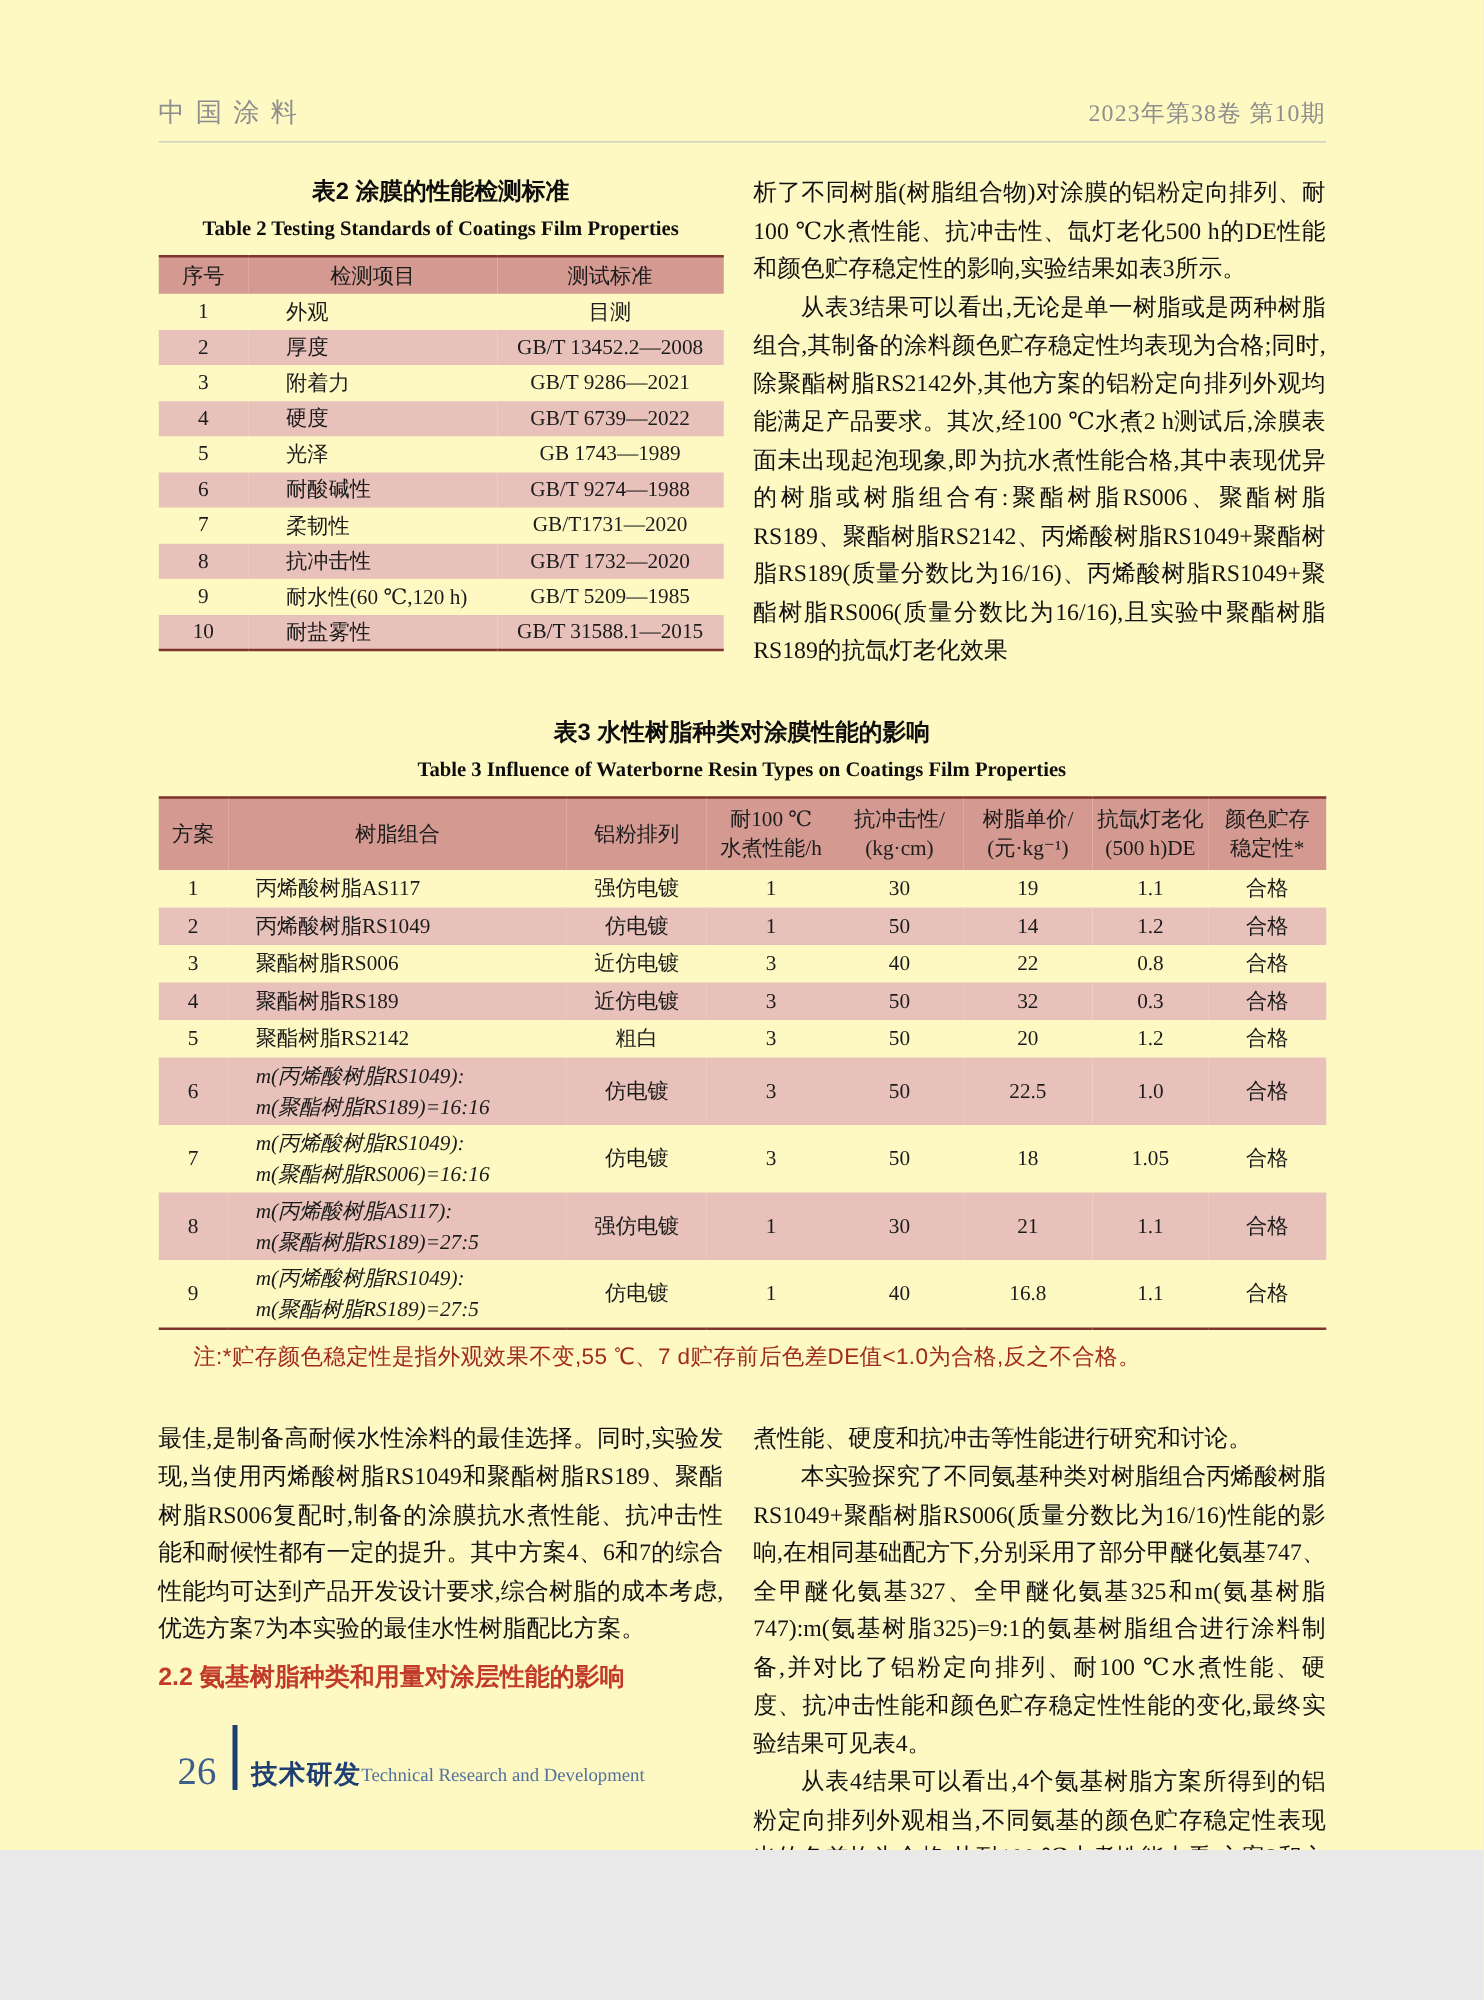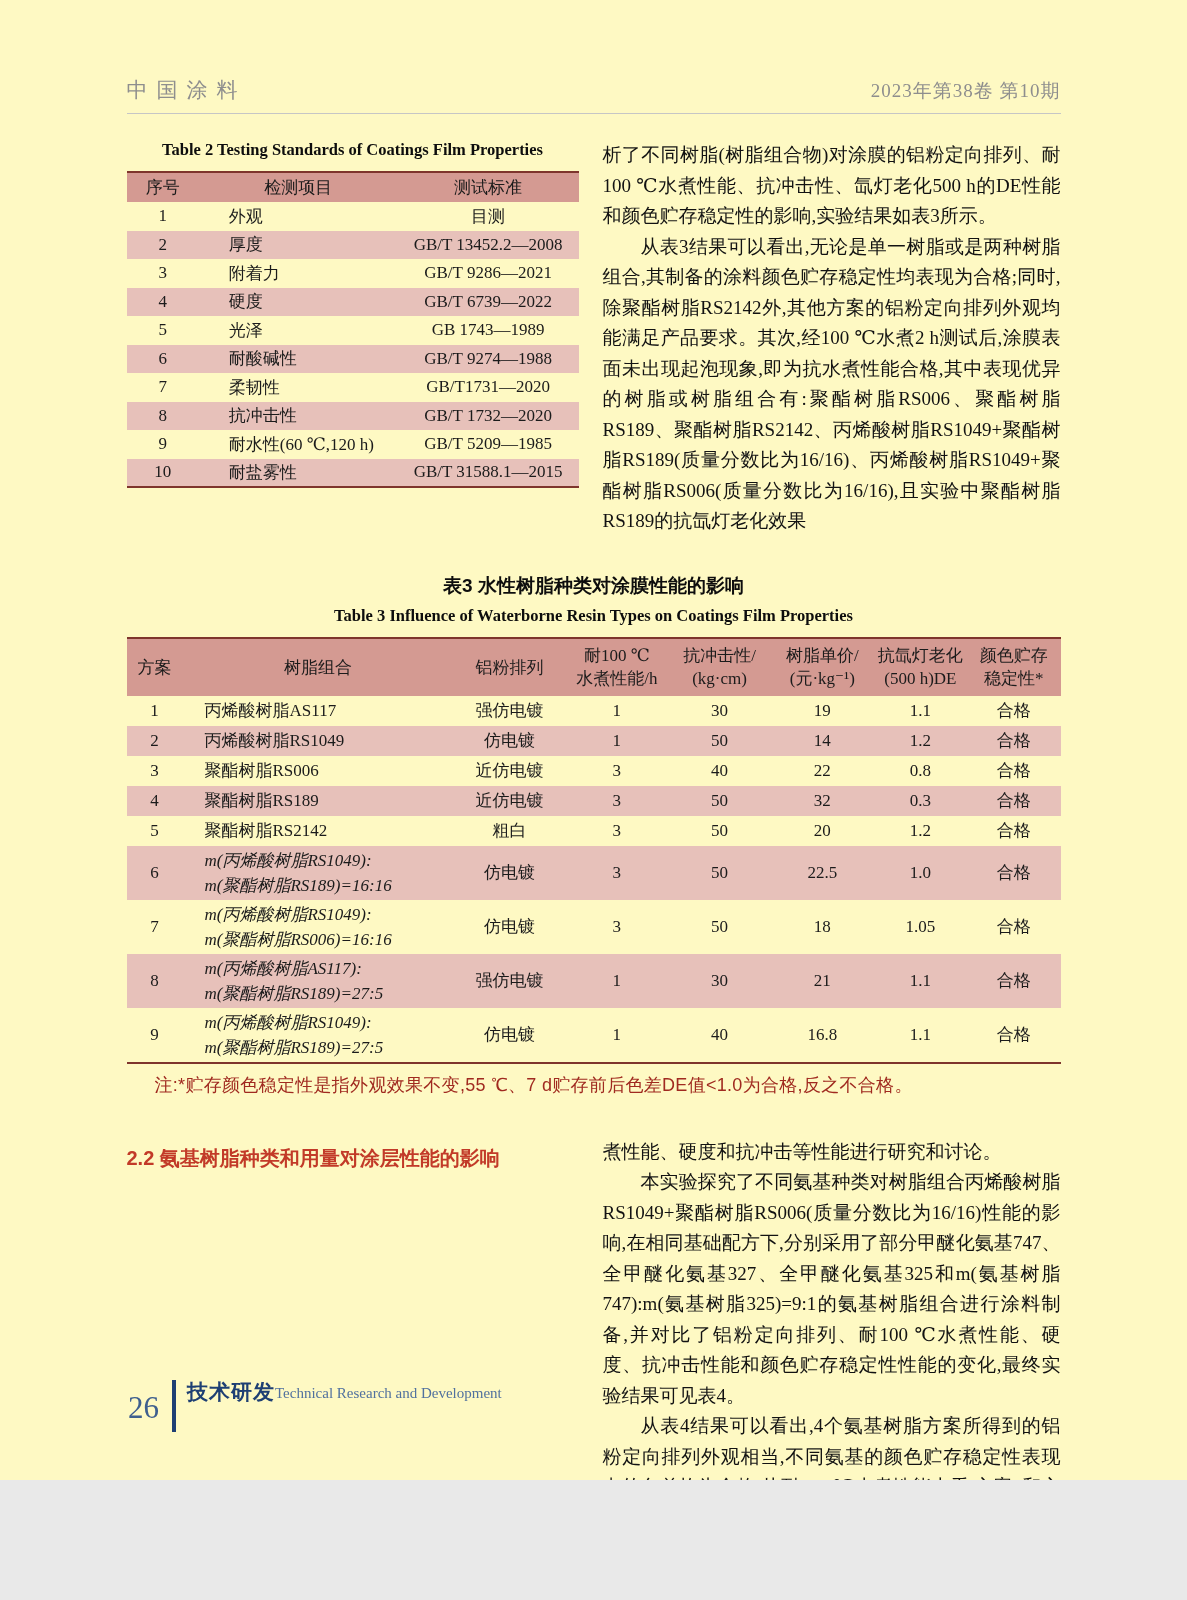--- a/index.html
+++ b/index.html
@@ -67,22 +67,22 @@
   .t3 td.combo { text-align: left; padding-left: 22px; white-space: pre-line; font-style: italic; }
   .t3 td.combo.plain { font-style: normal; }
   .t3 tbody tr:nth-child(even) { background: #e7c1ba; }
   .t3-note {
     color: #a02a20; font-size: 18px; margin-top: 9px; padding-left: 28px;
     font-family: "Liberation Sans", sans-serif; letter-spacing: 0.3px;
   }
 
   
   .page-footer {
-    position: absolute; left: 128px; bottom: 48px;
-    display: flex; align-items: flex-start; margin-top: 20px;
+    position: absolute; left: 142px; bottom: 48px;
+    display: flex; align-items: flex-end; margin-top: 20px;
   }
   .page-number { font-size: 31px; color: #3e5f8e; margin-right: 13px; line-height: 1; padding-top: 12px; }
   .footer-divider { width: 4px; height: 52px; background: #1e3f73; margin-right: 11px; }
   .footer-text { display: flex; flex-direction: row; justify-content: center; }
   .footer-section-zh {
     font-size: 21px; font-weight: bold; color: #1e3f73; line-height: 24px;
     font-family: "Liberation Sans", sans-serif; letter-spacing: 1px;
   }
   .footer-section-en { font-size: 15px; color: #51719e; margin-top: 5px; }
 </style>
@@ -92,20 +92,21 @@
 <div class="page">
   <div class="container">
 
     <div class="page-header">
       <span class="journal-name">中国涂料</span>
       <span class="issue-info">2023年第38卷   第10期</span>
     </div>
 
     <div class="two-col top">
       <div class="col-l">
+        <div class="tbl-title-zh">表2   涂膜的性能检测标准</div>
         <div class="tbl-title-en">Table 2   Testing Standards of Coatings Film Properties</div>
         <table class="t2">
           <colgroup>
               <col style="width:16%">
               <col style="width:44%">
               <col style="width:40%">
             </colgroup>
           <thead>
             <tr>
               <th>序号</th>
@@ -299,20 +300,21 @@
               <td>1.1</td>
               <td>合格</td>
             </tr>
         </tbody>
       </table>
       <div class="t3-note">注:*贮存颜色稳定性是指外观效果不变,55 ℃、7 d贮存前后色差DE值&lt;1.0为合格,反之不合格。</div>
     </div>
 
     <div class="two-col bottom">
       <div class="col-l">
+        <p class="para">最佳,是制备高耐候水性涂料的最佳选择。同时,实验发现,当使用丙烯酸树脂RS1049和聚酯树脂RS189、聚酯树脂RS006复配时,制备的涂膜抗水煮性能、抗冲击性能和耐候性都有一定的提升。其中方案4、6和7的综合性能均可达到产品开发设计要求,综合树脂的成本考虑,优选方案7为本实验的最佳水性树脂配比方案。</p>
         <div class="sec-heading">2.2   氨基树脂种类和用量对涂层性能的影响</div>
       </div>
       <div class="col-r">
         <p class="para">煮性能、硬度和抗冲击等性能进行研究和讨论。</p>
         <p class="para indent">本实验探究了不同氨基种类对树脂组合丙烯酸树脂RS1049+聚酯树脂RS006(质量分数比为16/16)性能的影响,在相同基础配方下,分别采用了部分甲醚化氨基747、全甲醚化氨基327、全甲醚化氨基325和m(氨基树脂747):m(氨基树脂325)=9:1的氨基树脂组合进行涂料制备,并对比了铝粉定向排列、耐100 ℃水煮性能、硬度、抗冲击性能和颜色贮存稳定性性能的变化,最终实验结果可见表4。</p>
         <p class="para indent">从表4结果可以看出,4个氨基树脂方案所得到的铝粉定向排列外观相当,不同氨基的颜色贮存稳定性表现出的色差均为合格;从耐100 ℃水煮性能上看,方案2和方案4均能符合目标要求,但方案2中所选用的氨基树脂327具有较高的硬度,使得涂膜抗冲击性</p>
       </div>
     </div>
 
   </div>

